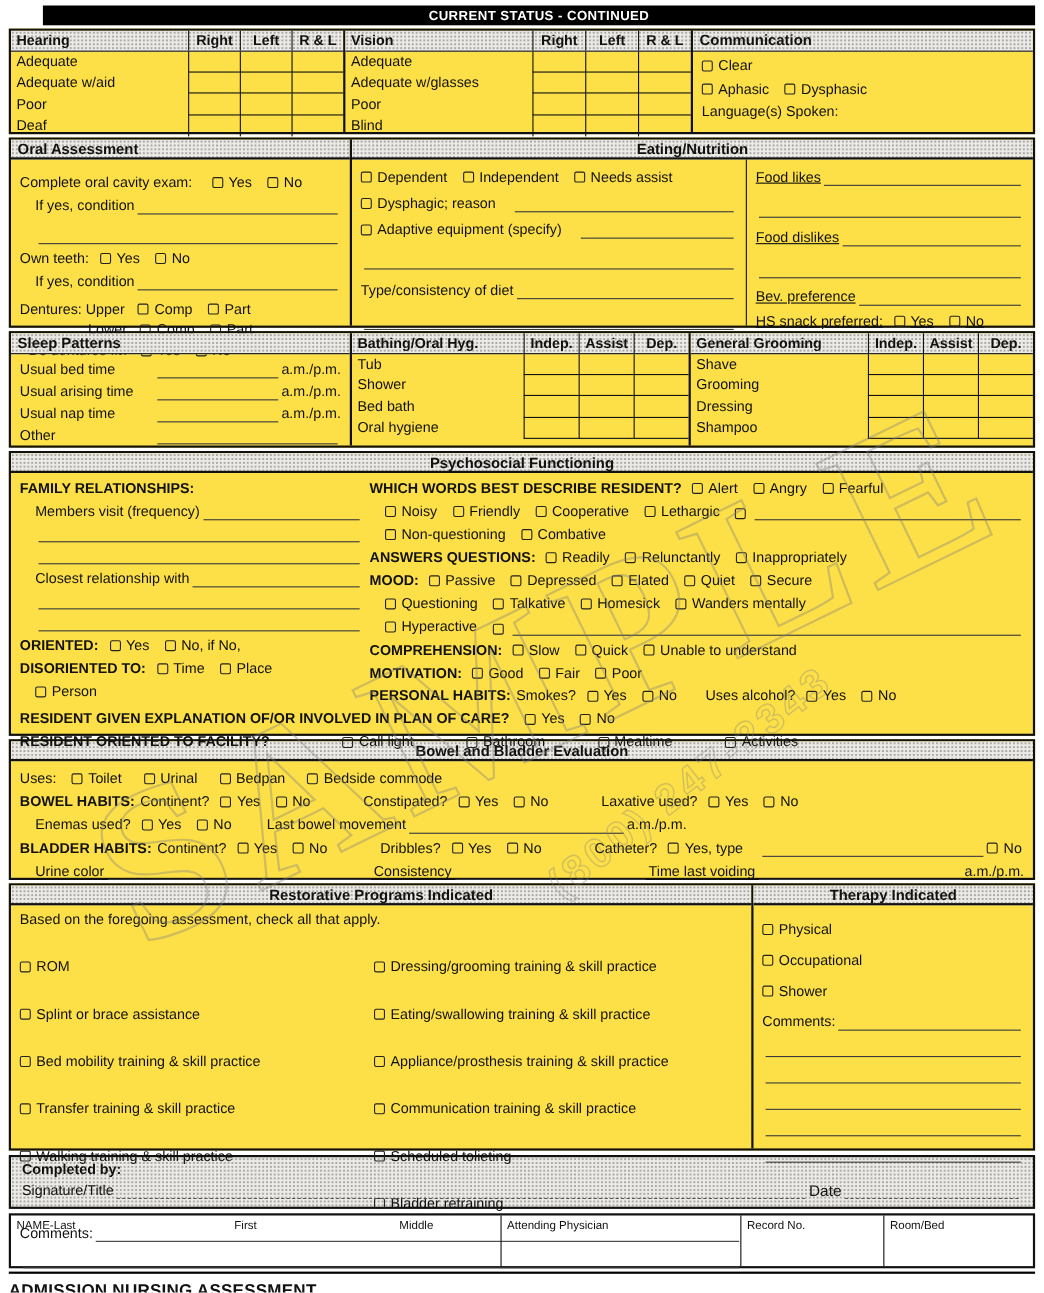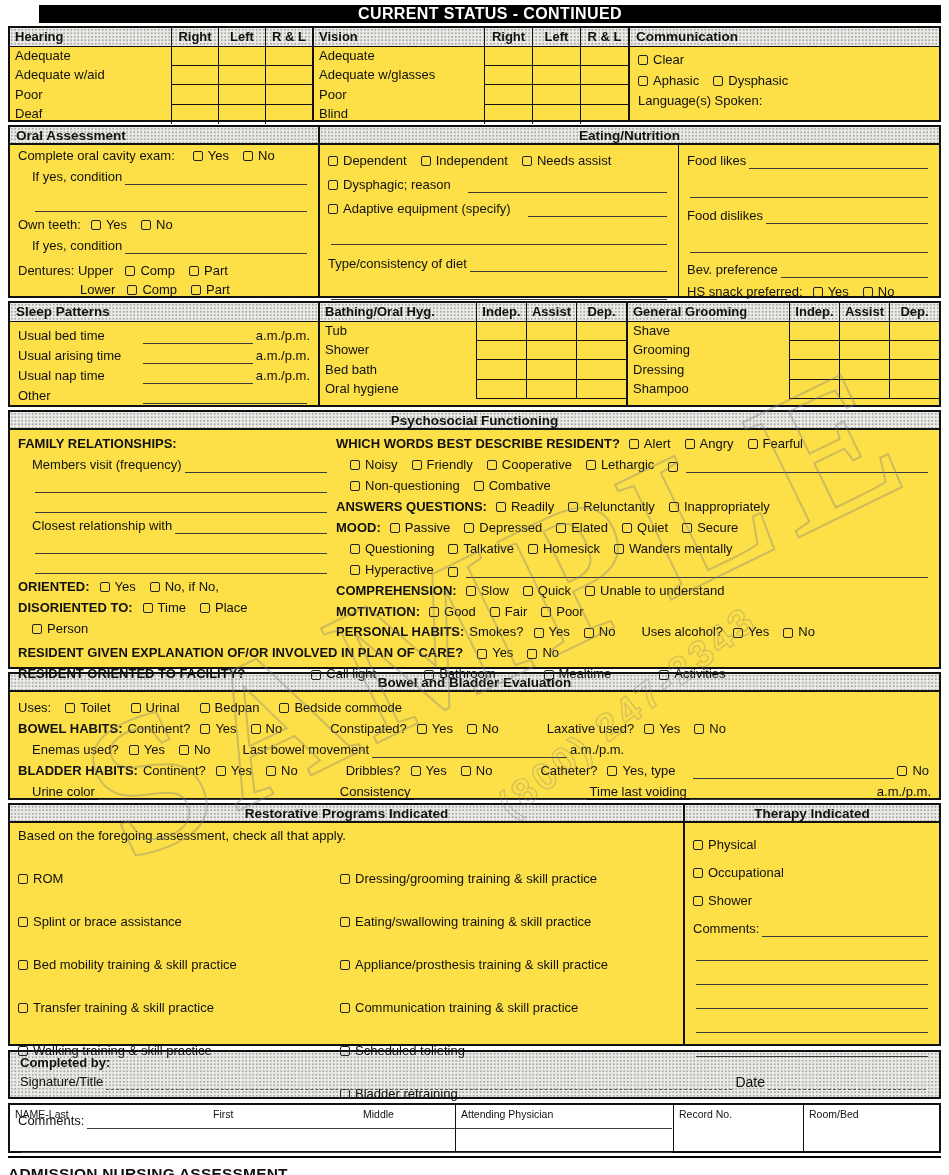--- a/index.html
+++ b/index.html
@@ -1,20 +1,20 @@
 <!DOCTYPE html>
 <html><head>
 <meta charset="utf-8">
 <style>
   * { box-sizing: border-box; margin: 0; padding: 0; }
   html,body { background:#fff; }
   body { width:949px; height:1175px; font-family:"Liberation Sans", sans-serif; color:#111; position:relative; overflow:hidden; }
   .page { position:absolute; inset:0; padding:5px 8px 0 8px; font-size:13px; line-height:1.15; }
 
-  .titlebar { background:#000; color:#fff; text-align:center; font-weight:bold; font-size:16px; letter-spacing:.4px; height:18px; line-height:18px;margin-left:31px; }
+  .titlebar { background:#000; color:#fff; text-align:center; font-weight:bold; font-size:12px; letter-spacing:.4px; height:18px; line-height:18px;margin-left:31px; }
 
   .sec { border:2px solid #111; margin-top:3px; background:#fde047; }
   .flexrow { display:flex; }
   .col { min-width:0; }
   .col + .col { border-left:2px solid #111; }
 
   .shade { background-color:#eceae6; background-image:radial-gradient(circle,#a3a19c .6px,transparent .8px); background-size:3.5px 3.5px; }
   .sech { font-weight:bold; font-size:13.5px; height:18px; line-height:17px; padding:0 6px; border-bottom:2px solid #111; }
   .sech.c { text-align:center; }
 
@@ -46,21 +46,21 @@
   .gap2 { display:inline-block; width:34px; flex:none; }
 
   .cbrow { display:flex; align-items:flex-end; flex-wrap:nowrap; }
   .cbi { display:inline-flex; align-items:center; margin-right:14px; white-space:nowrap; }
   .cb { width:10px; height:10px; border:1.7px solid #222; border-radius:2px; margin-right:5px; flex:none; }
   .wide .cbi { margin-right:48px; }
   .mlead { margin-left:66px; }
 
   
   .eat-left { flex:0 0 58%; border-right:1.3px solid #111; padding-right:8px; }
-  .eat-right { flex:1; }
+  .eat-right { flex:1;text-decoration:underline; }
 
   
   .psy-cols { display:flex; padding:2px 8px 0 8px; }
   .psy-left { flex:0 0 318px; padding-right:6px; }
   .psy-right { flex:1; min-width:0; }
   .psy-full { padding:0 8px; }
   .psy-full .line { margin-top:6px; }
 
   
   .rest-cols { display:flex; padding:0 8px; }
@@ -204,21 +204,21 @@
         </div>
       </div>
     </div>
   </div>
 
   <div class="sec flexrow" style="height:173px">
 
     <div class="col" style="flex:0 0 308px">
       <div class="sech shade">Oral Assessment</div>
       <div class="pad">
-        <div class="line" style="margin-top:2px">
+        <div class="line" style="margin-top:12px">
           <span class="lbl">Complete oral cavity exam:</span>
             <span class="gap"></span>
           <span class="cbrow">
 
           <span class="cbi">
                 <span class="cb"></span>
                 <span class="lbl">Yes</span>
               </span>
               <span class="cbi">
                 <span class="cb"></span>

